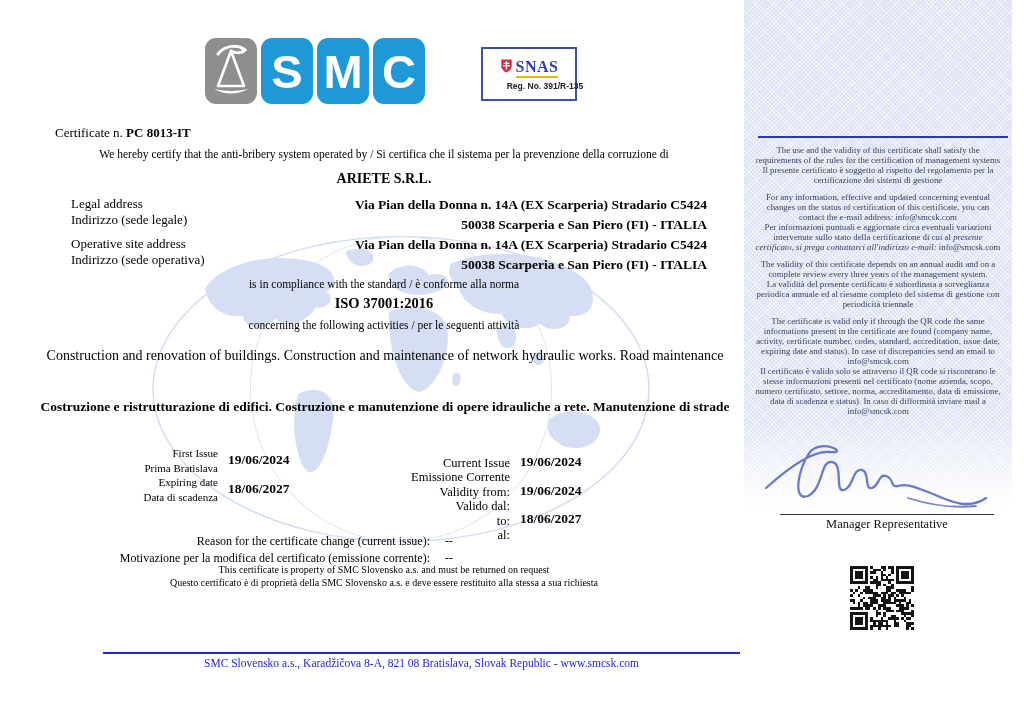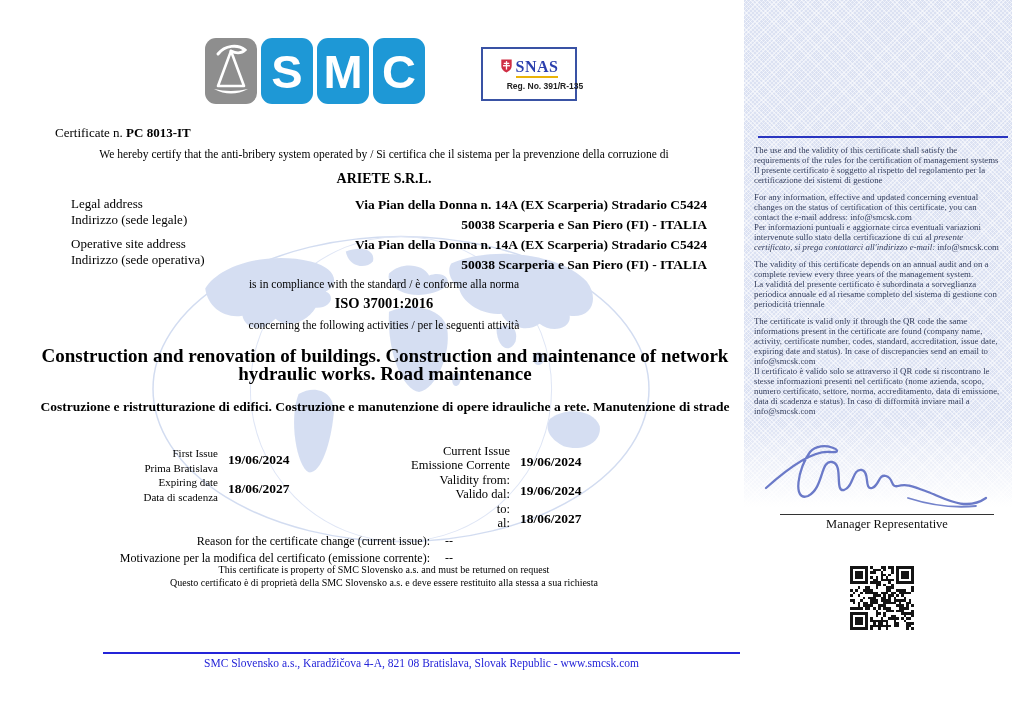--- a/index.html
+++ b/index.html
@@ -30,28 +30,28 @@
   .cert-number{left:55px;top:125px;font-size:13px;}
   .certify-line{left:12px;top:148px;width:744px;font-size:11.5px;}
   .company{left:12px;top:171px;width:744px;font-size:14px;}
   .addr-label{left:55px;font-size:13px;line-height:16px;margin-left:16px;}
   .addr-label-1{top:196px;} .addr-label-2{top:236px;}
   .addr-value{left:355px;font-size:13.5px;line-height:19.5px;font-weight:bold;text-align:right;}
   .addr-value-1{top:195px;} .addr-value-2{top:235px;}
   .compliance{left:12px;top:278px;width:744px;font-size:11.5px;}
   .standard{left:12px;top:295px;width:744px;font-size:14.5px;}
   .act-intro{left:12px;top:319px;width:744px;font-size:11.5px;}
-  .act-en{left:25px;top:347px;width:720px;font-size:19px;line-height:18px;font-weight:bold;}
+  .act-en{left:25px;top:347px;width:720px;font-size:14px;line-height:18px;font-weight:normal;}
   .act-it{left:25px;top:398px;width:720px;font-size:13.5px;line-height:18px;font-weight:bold;}
 
   .dates-left-labels{left:55px;top:446px;width:163px;text-align:right;font-size:11px;line-height:14.6px;}
   .dates-left-labels span,.dates-right-labels span{display:block;}
   .dl-val1{left:228px;top:452px;font-size:13.5px;font-weight:bold;}
   .dl-val2{left:228px;top:481px;font-size:13.5px;font-weight:bold;}
-  .dates-right-labels{left:320px;top:444px;width:190px;text-align:right;font-size:12.5px;line-height:14.4px;}
+  .dates-right-labels{left:320px;top:456px;width:190px;text-align:right;font-size:12.5px;line-height:14.4px;}
   .dr-val1{left:520px;top:454px;font-size:13.5px;font-weight:bold;}
   .dr-val2{left:520px;top:483px;font-size:13.5px;font-weight:bold;}
   .dr-val3{left:520px;top:511px;font-size:13.5px;font-weight:bold;}
 
   .reason-labels{left:55px;top:533px;width:375px;text-align:right;font-size:12px;line-height:17px;}
   .reason-labels span{display:block;}
   .reason-values{left:445px;top:533px;font-size:12px;line-height:17px;}
   .reason-values span{display:block;}
 
   .property{left:12px;top:564px;width:744px;font-size:10px;line-height:12.5px;}
@@ -61,21 +61,21 @@
   .footer-text{left:103px;top:657px;width:637px;text-align:center;font-size:11.5px;color:#2424d8;}
 
   
   .sidebar{position:absolute;left:744px;top:0;width:268px;height:724px;z-index:1;
     background-image:
       repeating-linear-gradient(45deg,rgba(255,255,255,.5) 0 1px,rgba(255,255,255,0) 1px 3px),
       repeating-linear-gradient(-45deg,rgba(255,255,255,.5) 0 1px,rgba(255,255,255,0) 1px 3px),
       linear-gradient(180deg,#dbe1f2 0%,#dce2f3 58%,#ffffff 70%,#ffffff 100%);}
   .sidebar-rule{position:absolute;left:14px;top:136px;width:250px;border-top:2px solid #2a35c0;height:0;}
   .sidebar-text{position:absolute;left:10px;top:145px;width:248px;font-size:8.8px;line-height:10px;
-                text-align:left;color:#343e5c;}
+                text-align:center;color:#343e5c;}
   .sidebar-text p{margin:0 0 7px 0;}
   .sidebar-text .blk{display:block;}
   .it-italic{font-style:italic;}
   .signature-wrap{position:absolute;left:14px;top:436px;width:240px;height:80px;}
   .sig-line{position:absolute;left:36px;top:514px;width:214px;border-top:1px solid #333;height:0;}
   .sig-title{position:absolute;left:36px;top:517px;width:214px;text-align:center;font-size:12.5px;color:#111;}
   .qr{position:absolute;left:106px;top:566px;width:64px;height:64px;}
 </style>
 </head>
 <body>
@@ -198,21 +198,21 @@
     <span>--</span>
     <span>--</span>
   </div>
 
   <div class="t property center">
     <span>This certificate is property of SMC Slovensko a.s. and must be returned on request</span>
     <span>Questo certificato è di proprietà della SMC Slovensko a.s. e deve essere restituito alla stessa a sua richiesta</span>
   </div>
 
   <div class="t footer-line"></div>
-  <div class="t footer-text">SMC Slovensko a.s., Karadžičova 4-A, 821 08 Bratislava, Slovak Republic - www.smcsk.com</div>
+  <div class="t footer-text">SMC Slovensko a.s., Karadžičova 8-A, 821 08 Bratislava, Slovak Republic - www.smcsk.com</div>
 
   <div class="sidebar">
     <div class="sidebar-rule"></div>
     <div class="sidebar-text">
       <p>
         <span class="blk">The use and the validity of this certificate shall satisfy the requirements of the rules for the certification of management systems</span>
         <span class="blk">Il presente certificato è soggetto al rispetto del regolamento per la certificazione dei sistemi di gestione</span>
       </p>
       <p>
         <span class="blk">For any information, effective and updated concerning eventual changes on the status of certification of this certificate, you can contact the e-mail address: info@smcsk.com</span>

